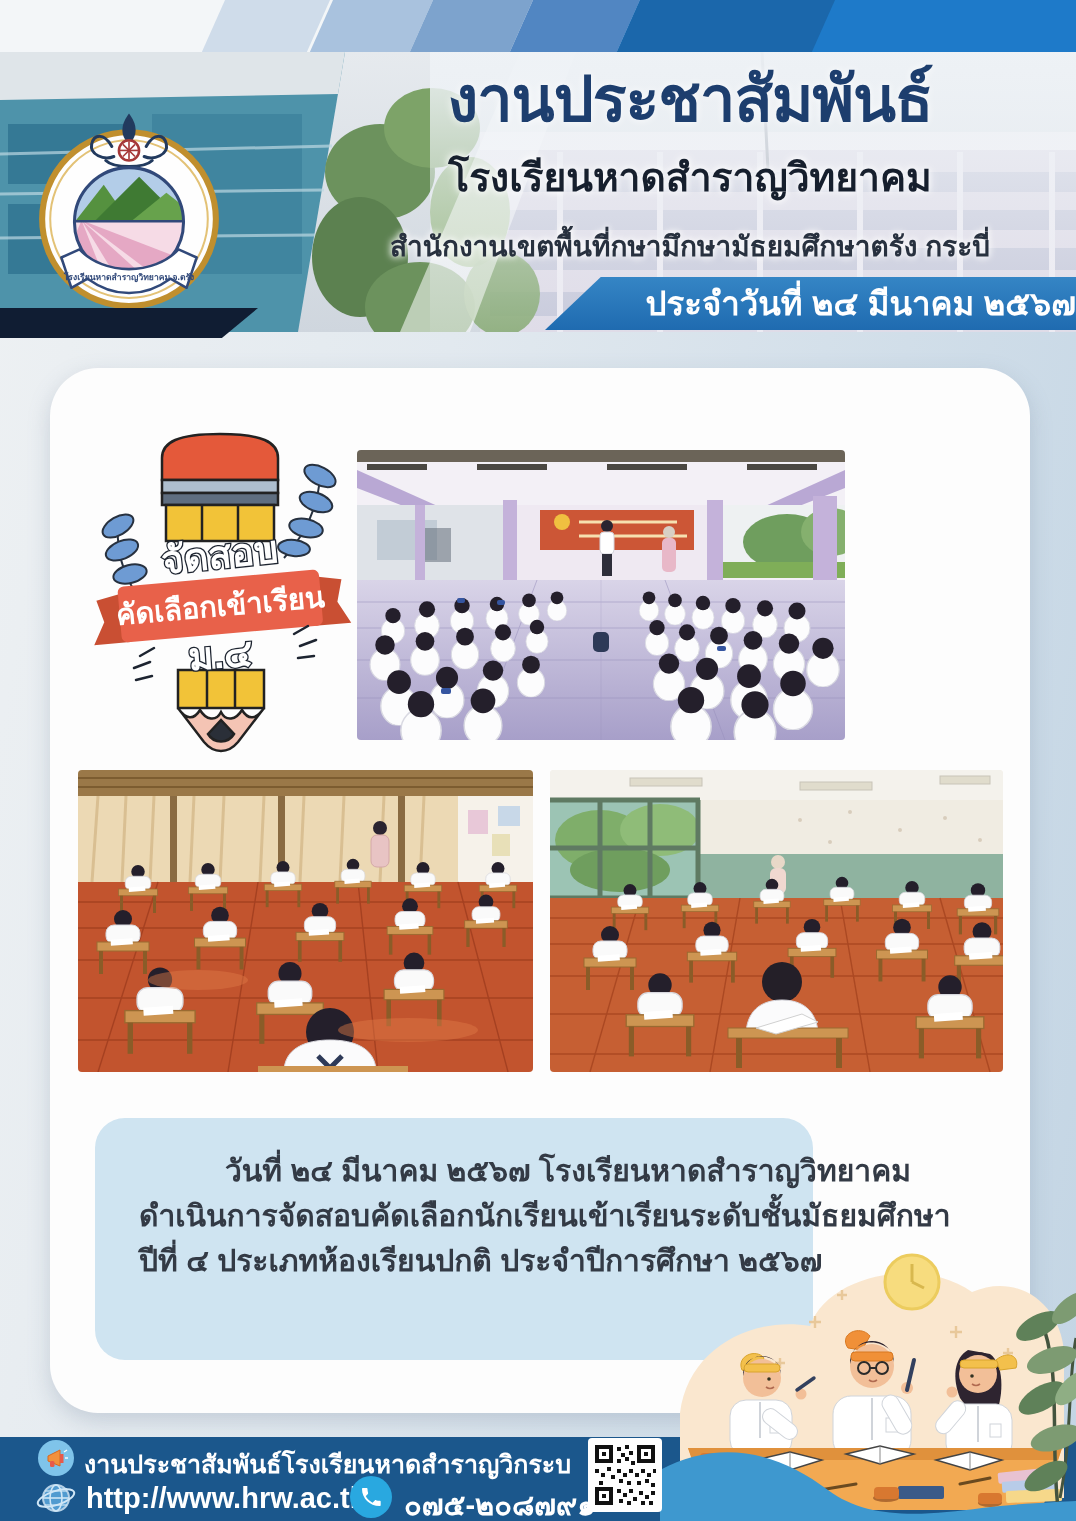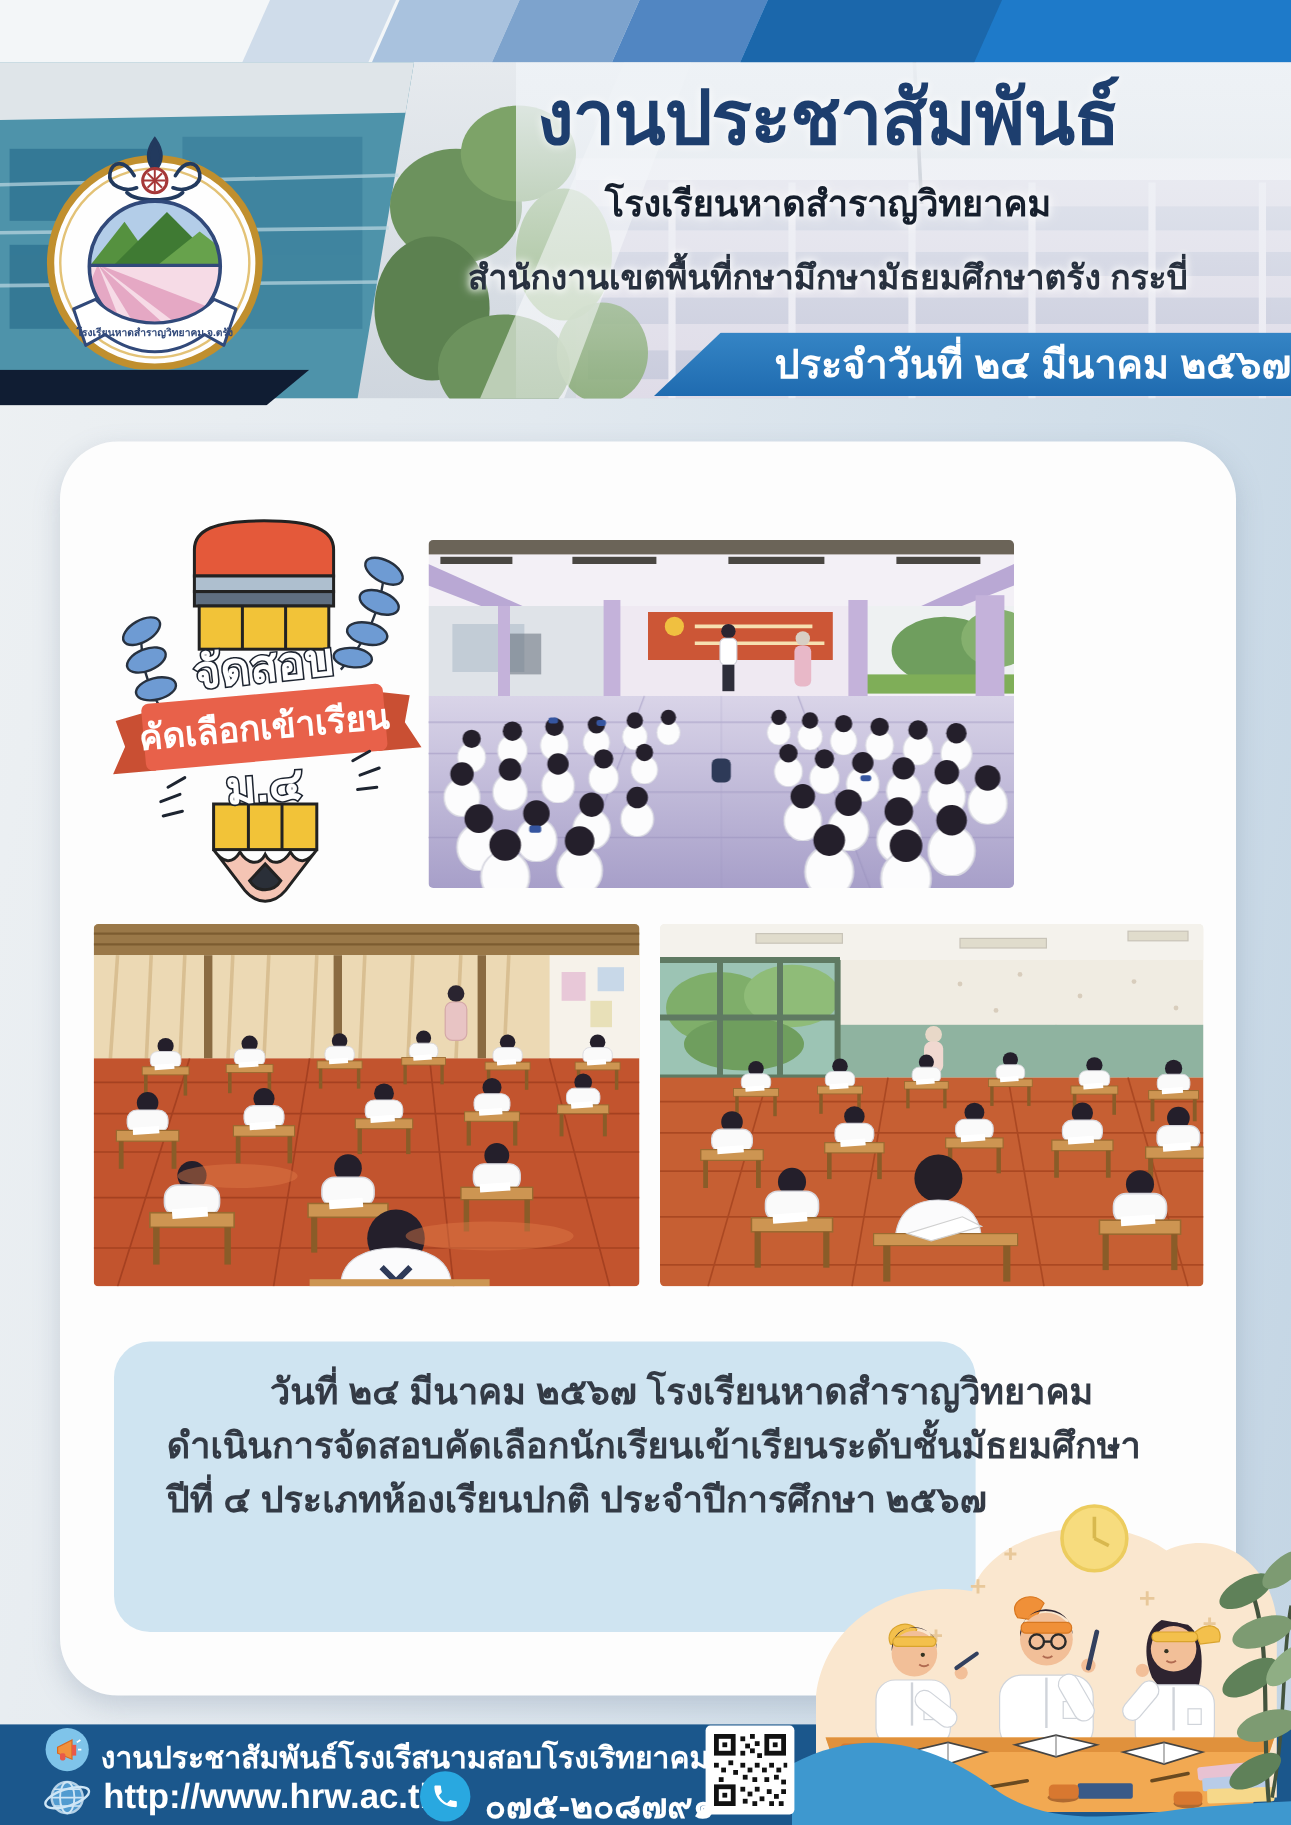--- a/index.html
+++ b/index.html
@@ -7,21 +7,21 @@
           background:linear-gradient(100deg,#eef1f3 0%,#e2e9ef 38%,#c3d5e4 100%);}
   
   .band{position:absolute;left:0;top:0;width:1076px;height:52px;background:#f3f6f8;overflow:hidden;}
   .st{position:absolute;top:0;height:52px;transform:skewX(-24deg);transform-origin:top left;}
   
   .hero-wrap{position:absolute;left:0;top:52px;width:1076px;height:280px;}
   .hero-wrap svg{display:block;width:100%;height:100%;}
   .titles{position:absolute;left:360px;top:66px;width:660px;text-align:center;}
   .t-main{font-size:63px;font-weight:800;color:#1d3e6e;line-height:1.05;letter-spacing:-1px;
           text-shadow:0 0 8px rgba(255,255,255,.9);white-space:nowrap;}
-  .t-school{margin-top:14px;font-size:30px;font-weight:800;color:#161f2d;white-space:nowrap;
+  .t-school{margin-top:14px;font-size:39px;font-weight:800;color:#161f2d;white-space:nowrap;
           text-shadow:0 0 6px #fff,0 0 12px #fff;}
   .t-sub{margin-top:16px;font-size:28px;font-weight:700;color:#28313f;white-space:nowrap;
           text-shadow:0 0 6px #fff,0 0 10px #fff;}
   .logo{position:absolute;left:33px;top:106px;width:192px;height:202px;z-index:4;}
   .navy-strip{position:absolute;left:0;top:308px;width:258px;height:30px;background:#101d33;
           clip-path:polygon(0 0,100% 0,86% 100%,0 100%);z-index:3;}
   .date-bar{position:absolute;left:545px;top:277px;width:531px;height:53px;z-index:3;
           background:linear-gradient(180deg,#3585c5,#1f6bb0);
           clip-path:polygon(10.5% 0,100% 0,100% 100%,0 100%);
           display:flex;align-items:center;justify-content:flex-end;}
@@ -29,21 +29,21 @@
   
   .card{position:absolute;left:50px;top:368px;width:980px;height:1045px;background:#fdfdfd;
         border-radius:48px;box-shadow:0 8px 22px rgba(110,130,155,.28);z-index:2;}
   .badge{position:absolute;left:88px;top:418px;width:266px;height:336px;z-index:3;}
   .photo{position:absolute;z-index:3;border-radius:4px;overflow:hidden;}
   .photo svg{display:block;width:100%;height:100%;}
   .ph-assembly{left:357px;top:450px;width:488px;height:290px;}
   .ph-left{left:78px;top:770px;width:455px;height:302px;}
   .ph-right{left:550px;top:770px;width:453px;height:302px;}
   .textbox{position:absolute;left:95px;top:1118px;width:718px;height:242px;background:#cfe4f1;
-        border-radius:30px;z-index:3;padding:20px 44px;box-sizing:border-box;}
+        border-radius:30px;z-index:3;padding:30px 44px;box-sizing:border-box;}
   .p-line{font-size:30px;font-weight:600;color:#333a45;line-height:45px;white-space:nowrap;}
   .p-line.first{text-indent:86px;}
   
   .footer-band{position:absolute;left:0;top:1437px;width:1076px;height:84px;background:#1b578c;z-index:4;}
   .illu{position:absolute;left:660px;top:1198px;width:416px;height:323px;z-index:5;}
   .illu svg{display:block;width:100%;height:100%;}
   .f-item{position:absolute;z-index:6;color:#fff;font-weight:700;white-space:nowrap;}
   .f-line1{left:84px;top:1444px;font-size:25px;}
   .f-url{left:86px;top:1482px;font-size:29px;}
   .f-phone{left:404px;top:1482px;font-size:29px;}
@@ -632,21 +632,21 @@
     <svg width="24" height="24" viewBox="0 0 24 24">
       <polygon points="4,10 16,4 16,20 4,15" fill="#f2913c" stroke="#d86820"></polygon>
       <rect x="16" y="8" width="3.5" height="9" fill="#e85a4a"></rect>
       <rect x="6" y="15" width="4.5" height="6" rx="1.5" fill="#e85a4a"></rect>
       <g stroke="#fff" stroke-width="1.4">
           <line x1="20" y1="6" x2="23" y2="4"></line>
           <line x1="21" y1="12" x2="24" y2="12"></line>
         </g>
     </svg>
   </div>
-  <div class="f-item f-line1">งานประชาสัมพันธ์โรงเรีสนามสอบโรงเริทยาคม</div>
+  <div class="f-item f-line1">งานประชาสัมพันธ์โรงเรียนหาดสำราญวิกระบ</div>
 
   <div class="f-icon f-globe">
     <svg width="40" height="40" viewBox="0 0 40 40">
       <circle cx="20" cy="20" r="13" fill="#5ba7dd" opacity=".85" stroke="#cfe6f6" stroke-width="2"></circle>
       <ellipse cx="20" cy="20" rx="6" ry="13" fill="none" stroke="#cfe6f6" stroke-width="1.6"></ellipse>
       <line x1="7" y1="20" x2="33" y2="20" stroke="#cfe6f6" stroke-width="1.6"></line>
       <line x1="9" y1="13" x2="31" y2="13" stroke="#cfe6f6" stroke-width="1.2"></line>
       <line x1="9" y1="27" x2="31" y2="27" stroke="#cfe6f6" stroke-width="1.2"></line>
       <ellipse cx="20" cy="20" rx="19" ry="7" fill="none" stroke="#cfe6f6" stroke-width="2" transform="rotate(-18 20 20)"></ellipse>
     </svg>

